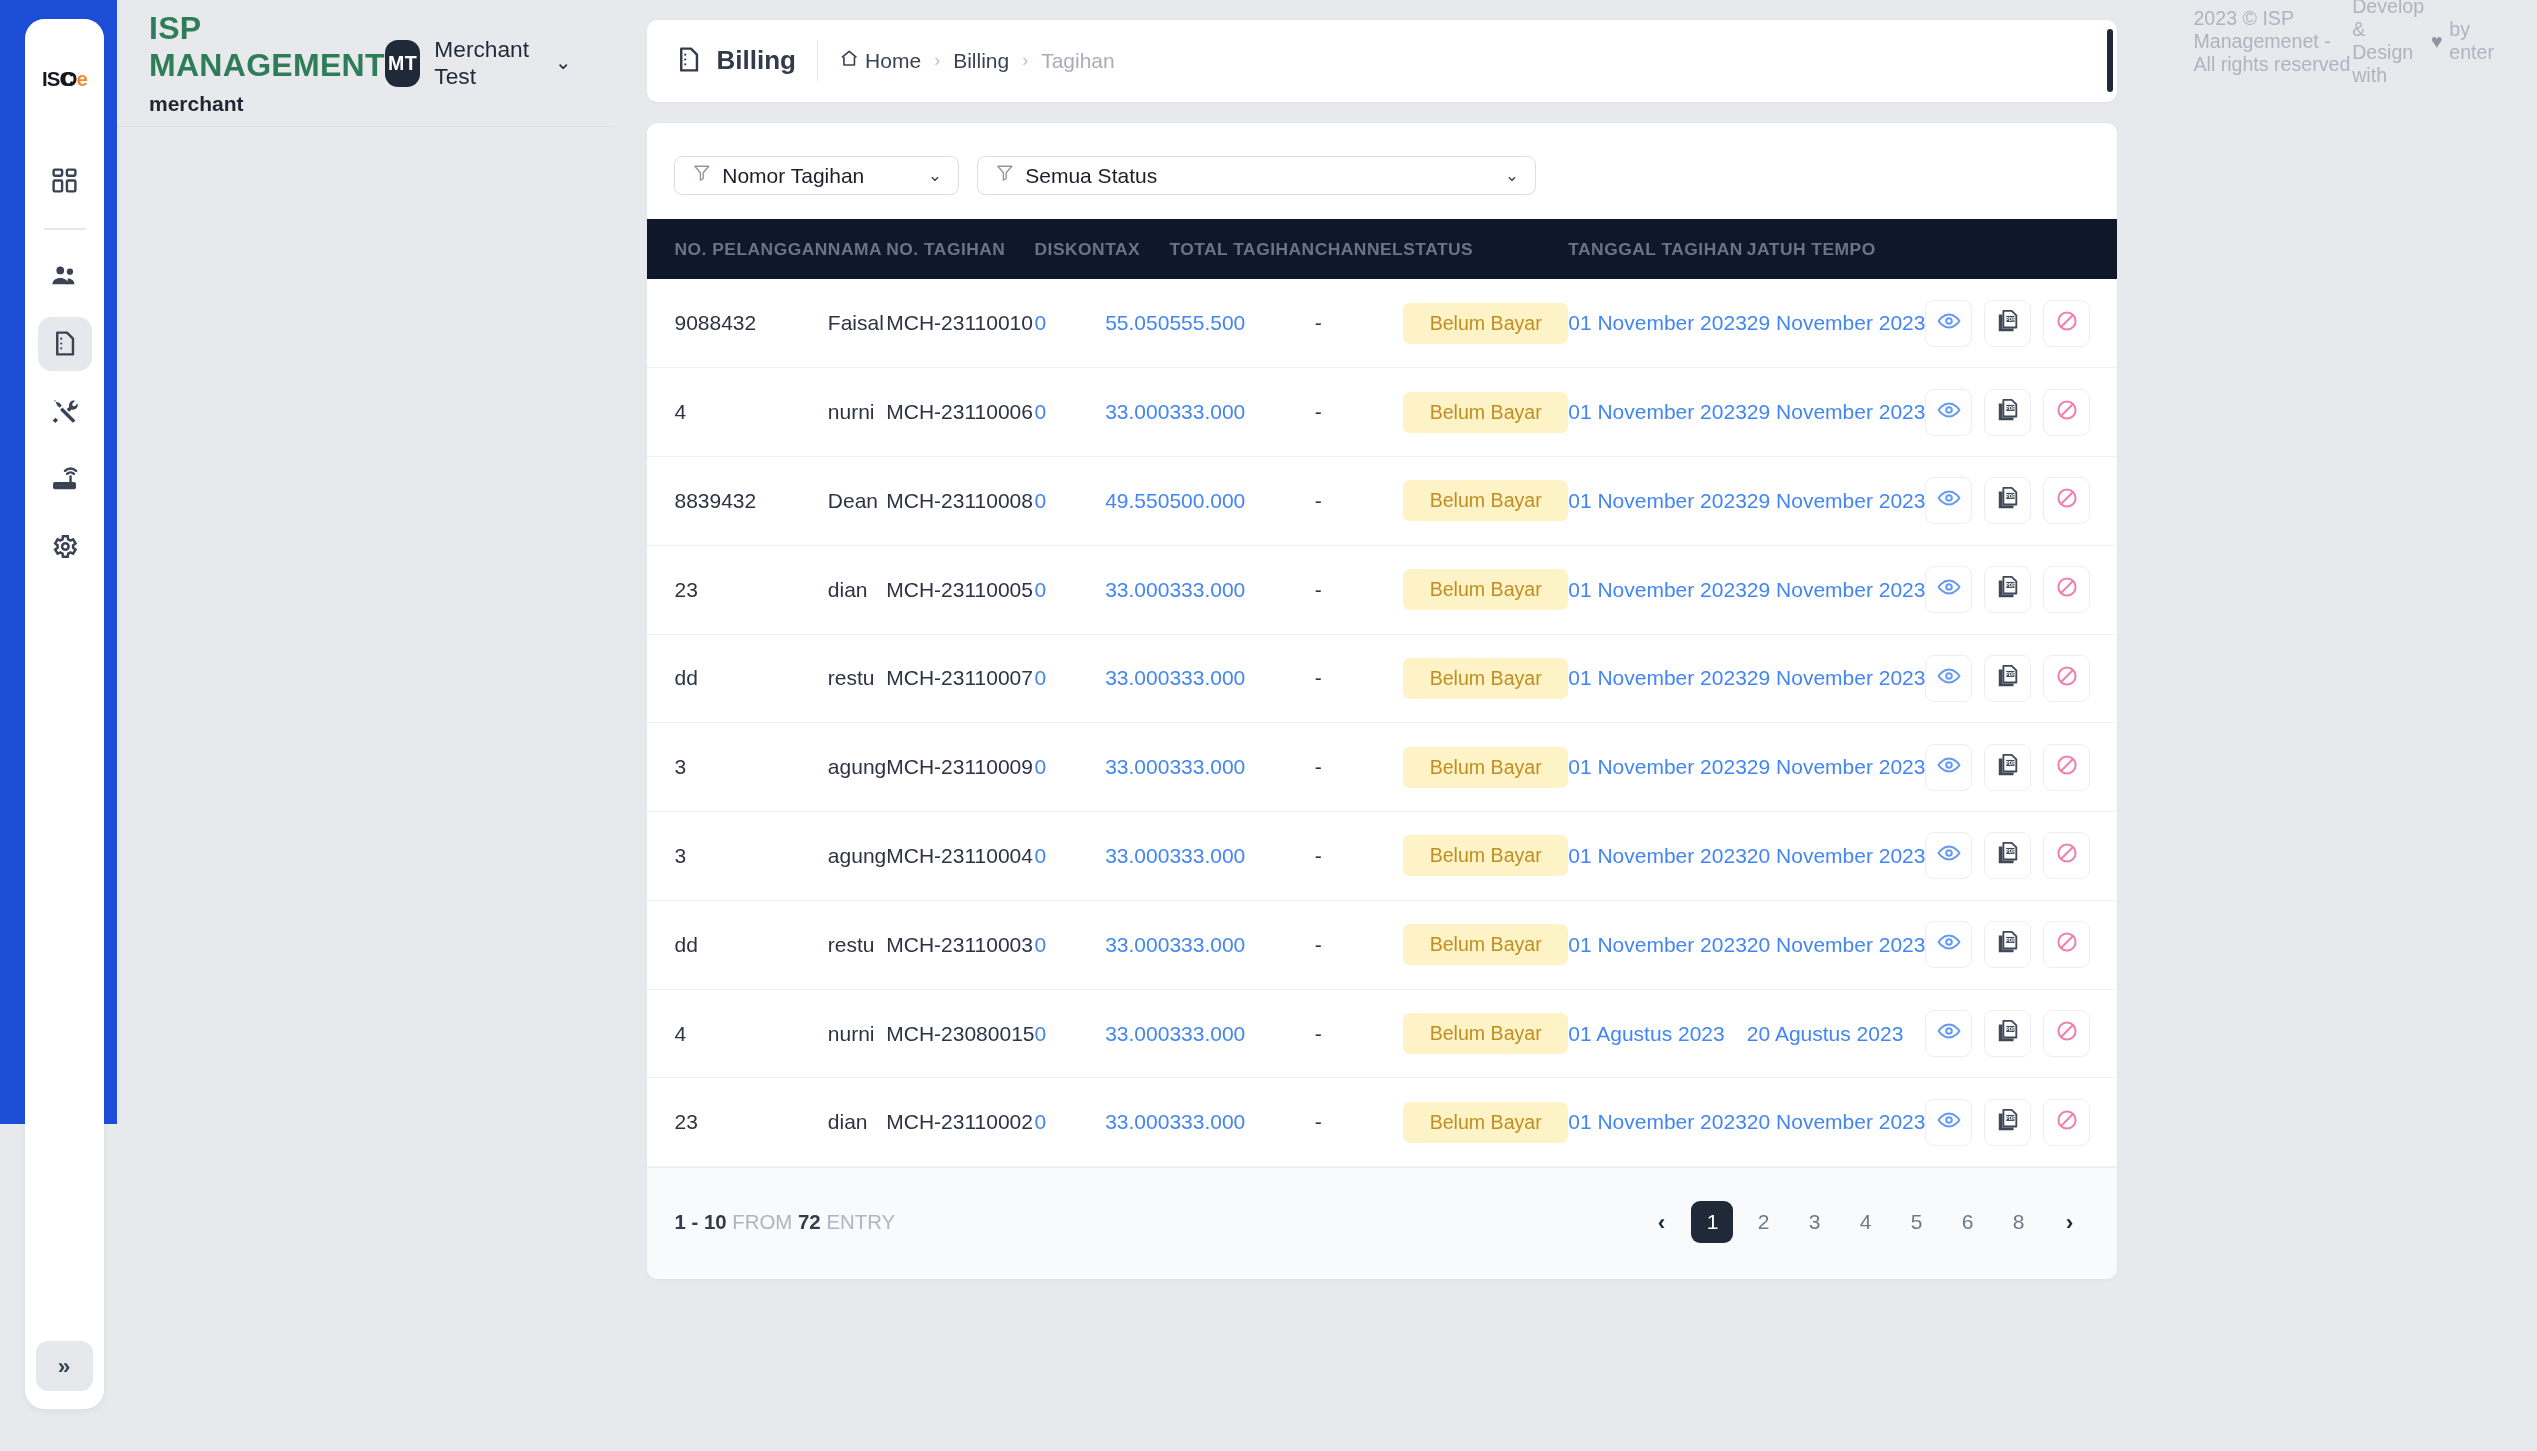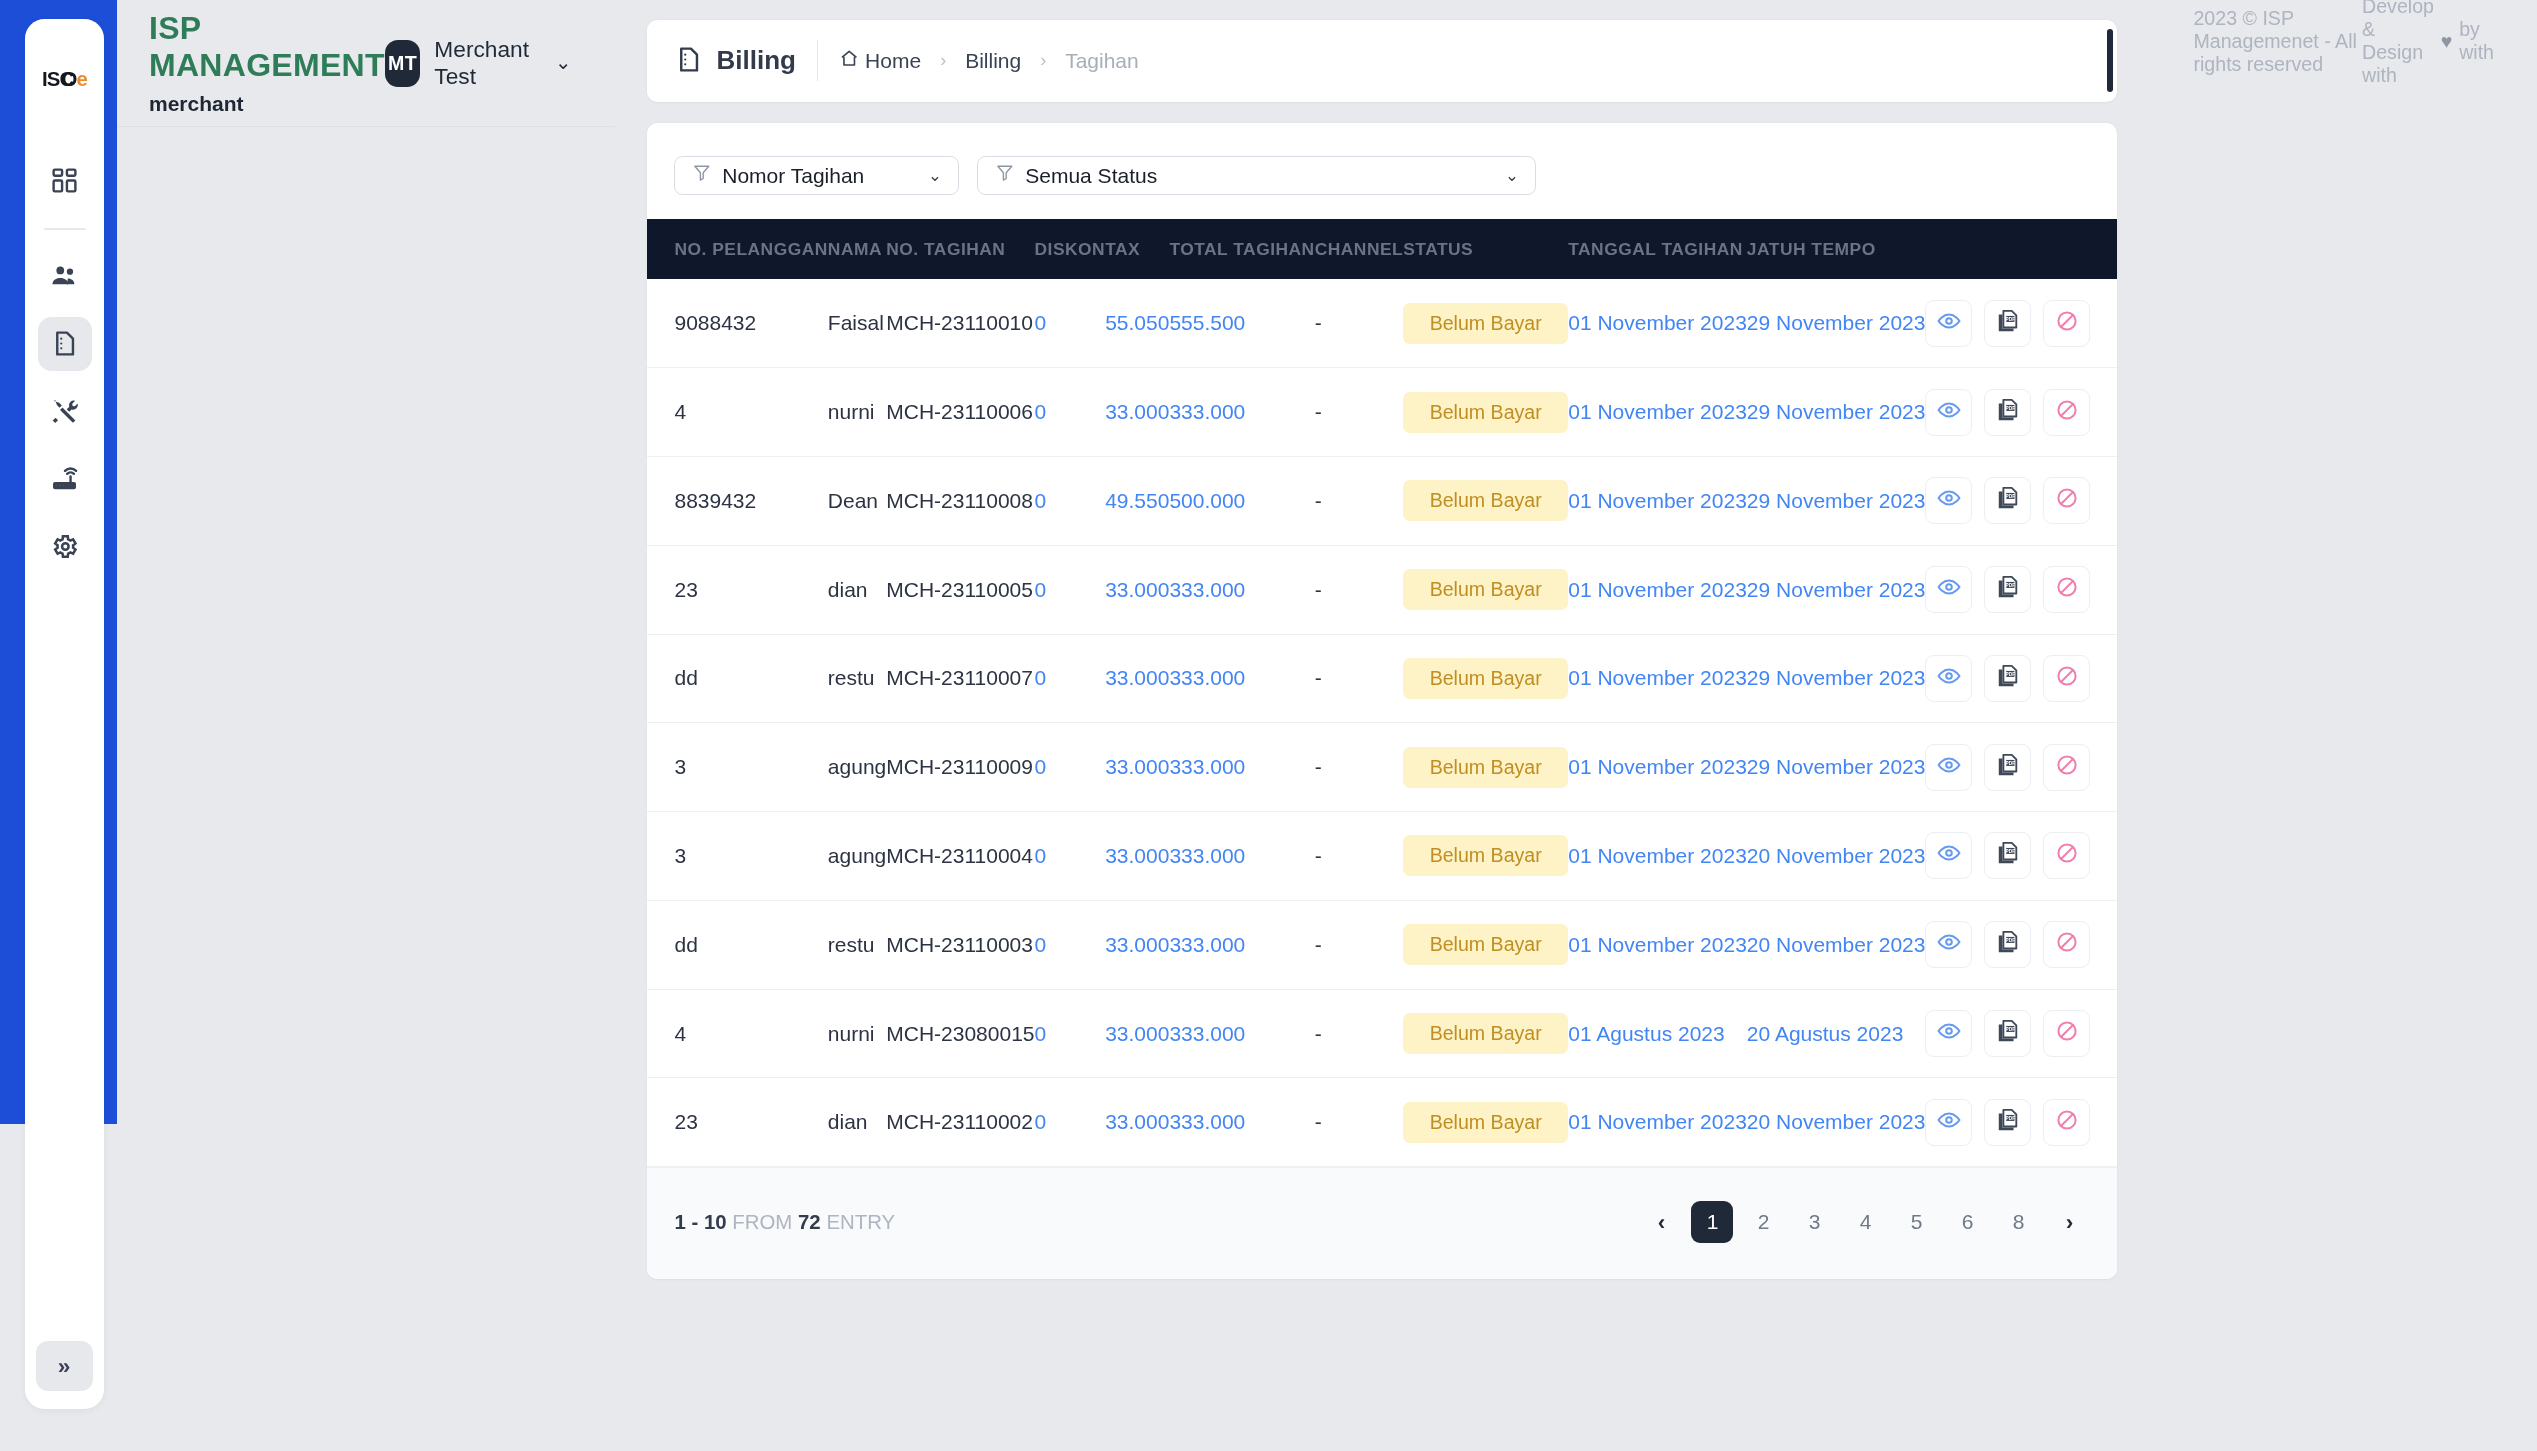--- a/index.html
+++ b/index.html
@@ -97,21 +97,21 @@
     height: 82px;
     display: flex; align-items: center;
     padding: 0 27px;
     gap: 21px;
     position: relative;
     box-shadow: 0 0.8px 2.3px rgba(30,40,60,.05);
   }
   .page-head .title-wrap { display: flex; align-items: center; gap: 13px; }
   .page-head .page-title { font-size: 26px; font-weight: 700; color: #323b4b; }
   .vdivider { width: 1.5px; height: 41px; background: #e2e5ea; }
-  .crumbs { display: flex; align-items: center; gap: 19px; font-size: 21px; }
+  .crumbs { display: flex; align-items: center; gap: 13px; font-size: 21px; }
   .crumbs .crumb { color: #3a4354; display:flex; align-items:center; gap:5.3px; cursor:pointer;}
   .crumbs .crumb.muted { color: #a8aeb9; cursor: default; }
   .crumbs .sep { color: #b9bec8; font-size: 18px; }
   .scroll-nub {
     position: absolute; right: 4.5px; top: 9px;
     width: 6px; height: 63px; border-radius: 3.8px; background: #20293a;
   }
 
   .card {
     background: #fff;
@@ -790,18 +790,18 @@
         </div>
 
       </section>
     </main>
 
     <footer class="footer">
       <div>2023 © ISP Managemenet - All rights reserved</div>
       <div class="footer-right">
         <span>Develop &amp; Design with</span>
         <span class="heart">♥</span>
-        <span>by with</span>
+        <span>by enter</span>
       </div>
     </footer>
   </div>
 </div>
 
 
 </body></html>

